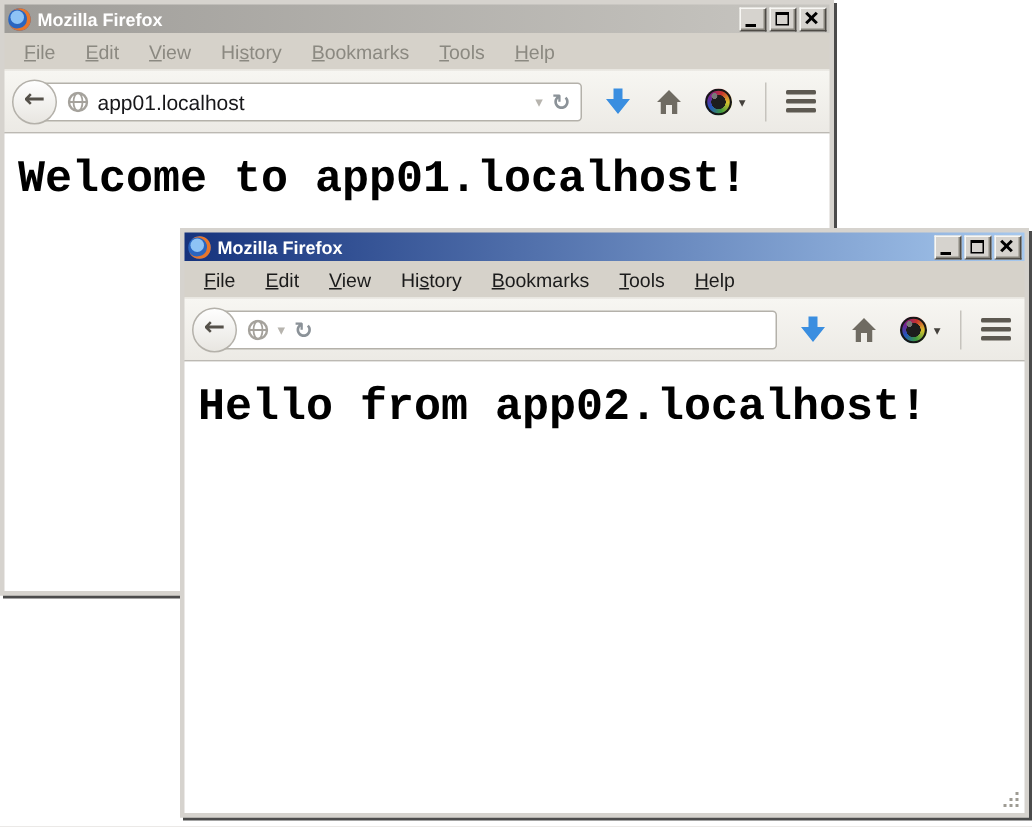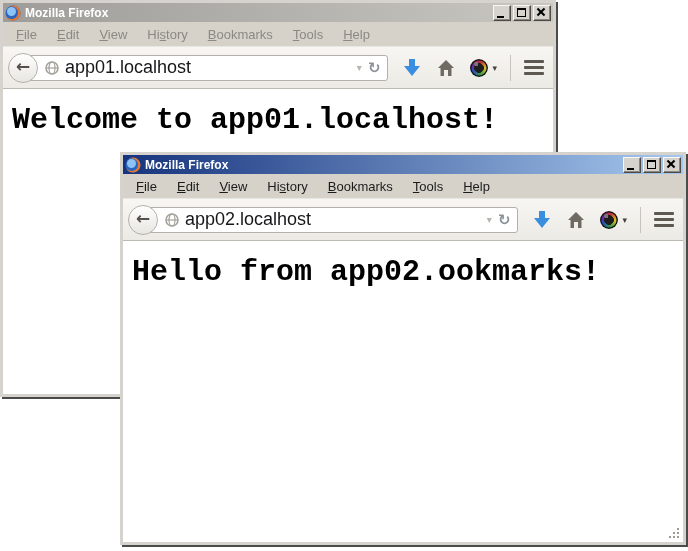--- a/index.html
+++ b/index.html
@@ -54,21 +54,21 @@
     background:linear-gradient(#fefefe,#e8e6e1); border:1px solid var(--urlbar-border,#b4b1aa);
     display:flex; align-items:center; justify-content:center; box-sizing:border-box; cursor:pointer;
   }
   .backarrow { font-weight:bold; font-size:17px; line-height:1; color:#55514a; margin-top:-2px; font-family:"DejaVu Sans",sans-serif; }
   .urlbar {
     flex:1; height:26px; box-sizing:border-box; background:#fff;
     border:1px solid var(--urlbar-border,#b4b1aa); border-radius:3px;
     margin-left:-16px; padding-left:22px; display:flex; align-items:center; gap:6px;
   }
   .globe { width:14px; height:14px; flex:0 0 auto; }
-  .url { flex:1; font-size:18px; color:#17171a; white-space:nowrap; overflow:hidden; }
+  .url { flex:1; font-size:14px; color:#17171a; white-space:nowrap; overflow:hidden; }
   .dd { color:#b7b4ae; font-size:10px; flex:0 0 auto; }
   .reload { color:#8b9298; font-weight:bold; font-size:15px; margin-right:7px; flex:0 0 auto; font-family:"DejaVu Sans",sans-serif; cursor:pointer; }
   .dl,.home { margin-left:15px; flex:0 0 auto; cursor:pointer; display:flex; }
   .cw-wrap { margin-left:14px; display:flex; align-items:center; flex:0 0 auto; cursor:pointer; }
   .cw {
     width:18px; height:18px; border-radius:50%;
     background:
       radial-gradient(circle at 35% 28%, #777 0 11%, rgba(0,0,0,0) 12%),
       radial-gradient(circle at 50% 50%, #1d1d1d 0 37%, rgba(0,0,0,0) 38%),
       conic-gradient(from 20deg, #c8332b, #d8c22e, #3d9a3d, #2255bb, #7a1f8e, #c8332b);
@@ -194,21 +194,20 @@
   <div class="toolbar">
     <span class="backbtn">
       <span class="backarrow">←</span>
     </span>
     <div class="urlbar">
       <svg class="globe" viewBox="0 0 14 14">
         <circle cx="7" cy="7" r="6" fill="none" stroke="#a5a29c" stroke-width="1.6"></circle>
         <line x1="1" y1="7" x2="13" y2="7" stroke="#a5a29c" stroke-width="1.2"></line>
         <ellipse cx="7" cy="7" rx="3" ry="6" fill="none" stroke="#a5a29c" stroke-width="1.2"></ellipse>
       </svg>
-      <span class="url">app02.localhost</span>
       <span class="dd">▾</span>
       <span class="reload">↻</span>
     </div>
     <span class="dl">
       <svg width="18" height="19" viewBox="0 0 18 19">
         <polygon points="6,1 12,1 12,8 17,8 9,18 1,8 6,8" fill="#3a8ee0"></polygon>
       </svg>
     </span>
     <span class="home">
       <svg width="20" height="19" viewBox="0 0 20 19">
@@ -220,16 +219,16 @@
       <span class="caret">▾</span>
     </span>
     <span class="tsep"></span>
     <span class="menu3">
         <i></i>
         <i></i>
         <i></i>
       </span>
   </div>
   <div class="content">
-    <h1>Hello from app02.ookmarks!</h1>
+    <h1>Hello from app02.localhost!</h1>
     <div class="grip"></div>
   </div>
 </div>
 
 </body></html>

